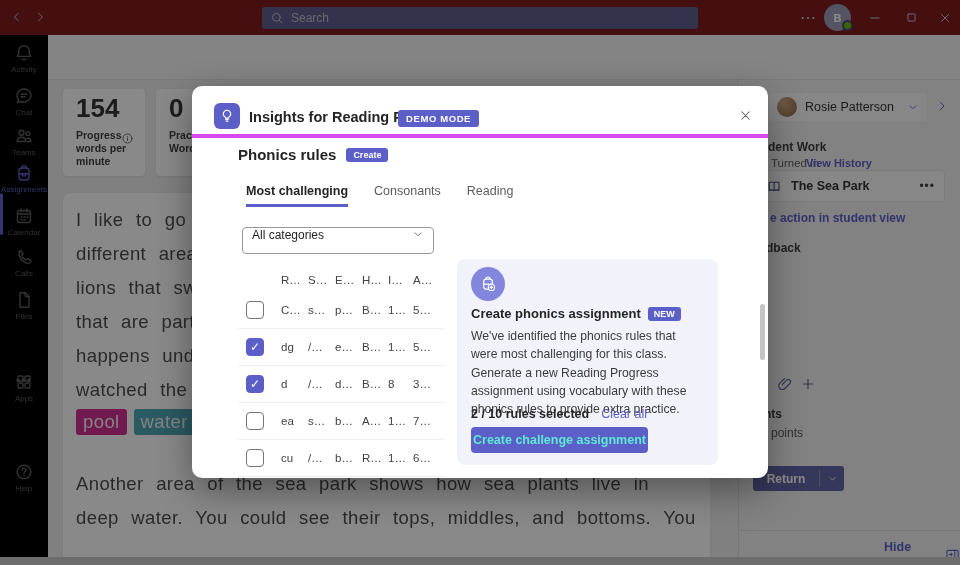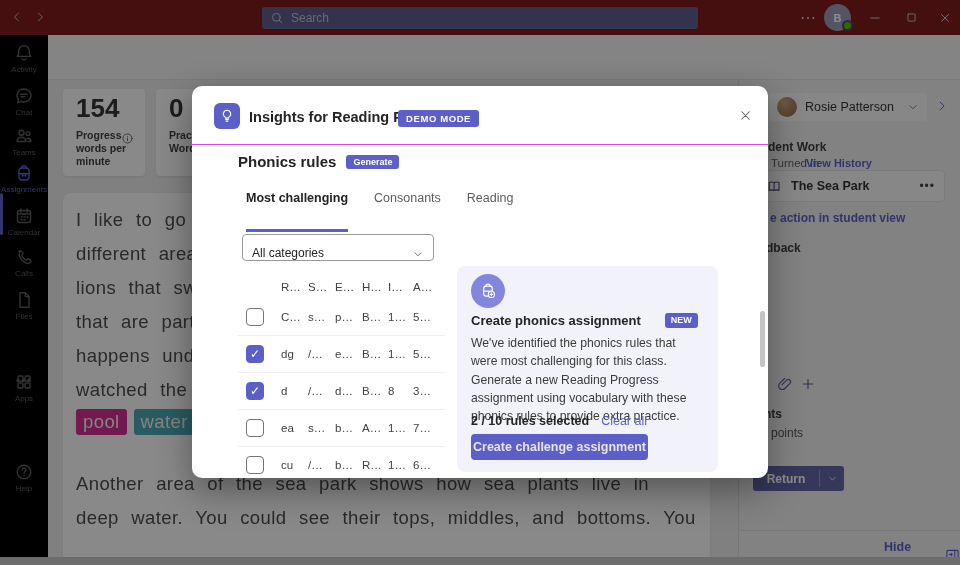--- a/index.html
+++ b/index.html
@@ -72,50 +72,50 @@
   
   #dim{position:absolute;inset:0;background:rgba(0,0,0,.45);z-index:10}
   #modal{position:absolute;left:192px;top:86px;width:576px;height:392px;background:#fff;border-radius:10px;
          box-shadow:0 12px 36px rgba(0,0,0,.38);z-index:20;overflow:hidden}
   #m-icon{position:absolute;left:22px;top:17px;width:26px;height:26px;border-radius:6px;background:#5b5fc7;
           display:flex;align-items:center;justify-content:center;color:#fff}
   #m-title{position:absolute;left:57px;top:23px;font-size:14.5px;font-weight:700;color:#242424}
   .pbadge{display:inline-block;background:#5b5fc7;color:#fff;font-weight:700;border-radius:3px}
   #m-mode{position:absolute;left:206px;top:24px;font-size:9.5px;letter-spacing:.6px;padding:3px 8px}
   #m-close{position:absolute;left:542px;top:18px;width:22px;height:22px;display:flex;align-items:center;justify-content:center;color:#5c5c5c;cursor:pointer}
-  #m-body{position:absolute;left:0;top:58px;width:576px;height:334px;border-top:1px solid #d946ef}
+  #m-body{position:absolute;left:0;top:48px;width:576px;height:334px;border-top:4px solid #d946ef}
   #m-sec{position:absolute;left:46px;top:8px;display:flex;align-items:center;gap:10px}
   #m-sec .h{font-size:15px;font-weight:700;color:#242424}
   #m-sec .pbadge{font-size:9px;padding:2px 7px}
   #m-tabs{position:absolute;left:54px;top:46px;display:flex;gap:26px;font-size:12.5px;color:#5c5c5c}
-  #m-tabs .tab{padding-bottom:24px;cursor:pointer}
+  #m-tabs .tab{padding-bottom:6px;cursor:pointer}
   #m-tabs .tab.on{color:#242424;font-weight:700;border-bottom:3px solid #5b5fc7}
   #m-dd{position:absolute;left:50px;top:89px;width:192px;height:27px;border:1px solid #999;border-radius:4px;
-        display:flex;align-items:flex-end;padding:0 9px;font-size:12px;color:#242424;cursor:pointer}
+        display:flex;align-items:flex-start;padding:0 9px;font-size:12px;color:#242424;cursor:pointer}
   #m-dd .v{flex:1}
   .thead{position:absolute;left:46px;top:130px;width:207px;height:24px;font-size:11.5px;color:#424242}
   .trow{position:absolute;left:46px;width:207px;height:37px;border-bottom:1px solid #efefef;font-size:11.5px;color:#424242}
   .tc{position:absolute;top:0;line-height:37px;white-space:nowrap}
   .thead .tc{line-height:24px}
   .cb{position:absolute;left:8px;top:9px;width:18px;height:18px;border:1px solid #757575;border-radius:4px;background:#fff;cursor:pointer}
   .cb.checked{background:#5b5fc7;border-color:#5b5fc7}
   .cb.checked::after{content:"✓";position:absolute;inset:0;color:#fff;font-size:12px;line-height:17px;text-align:center}
   .c1{left:43px}.c2{left:70px}.c3{left:97px}.c4{left:124px}.c5{left:150px}.c6{left:175px}
   #m-scroll{position:absolute;left:568px;top:166px;width:5px;height:56px;background:#c4c4c4;border-radius:3px}
   #m-card{position:absolute;left:265px;top:121px;width:261px;height:206px;background:#f2f2fb;border-radius:8px}
   #mc-circle{position:absolute;left:14px;top:8px;width:34px;height:34px;border-radius:50%;background:#8287dd;
              display:flex;align-items:center;justify-content:center;color:#fff}
-  #mc-titlerow{position:absolute;left:14px;top:47px;display:flex;gap:24px}
+  #mc-titlerow{position:absolute;left:14px;top:47px;display:flex;align-items:center;gap:7px}
   #mc-titlerow .h{font-size:13px;font-weight:700;color:#242424}
   #mc-titlerow .pbadge{font-size:9px;padding:2px 6px}
   #mc-body{position:absolute;left:14px;top:68px;width:233px;font-size:12.2px;line-height:1.5;color:#3b3b3b}
   #mc-selrow{position:absolute;left:14px;top:148px;display:flex;align-items:baseline;gap:12px;font-size:12.5px}
   #mc-selrow .sel{font-weight:700;color:#242424}
   #mc-selrow .clr{color:#5b5fc7;font-weight:400;cursor:pointer}
-  #mc-cta{position:absolute;left:14px;top:168px;width:177px;height:26px;background:#5b5fc7;color:#e5e5e5;border:none;
+  #mc-cta{position:absolute;left:14px;top:168px;width:177px;height:26px;background:#5b5fc7;color:#5eead4;border:none;
           border-radius:4px;font-size:12.5px;font-weight:700;cursor:pointer}
   #bottombar{position:absolute;left:0;top:557px;width:960px;height:8px;background:#c6c6c6;z-index:3}
   .small-gray{font-size:11.5px;color:#5f5f5f}
   .lbl-bold{font-size:12px;font-weight:700;color:#3d3d3d}
 </style>
 </head>
 <body>
 
 <div id="app">
 
@@ -386,21 +386,21 @@
     <span id="m-mode" class="pbadge">DEMO MODE</span>
     <div id="m-close">
       <svg width="15" height="15" viewBox="0 0 20 20">
           <path class="st" d="M5 5l10 10M15 5 5 15"></path>
         </svg>
     </div>
 
     <div id="m-body">
       <div id="m-sec">
         <span class="h">Phonics rules</span>
-        <span class="pbadge">Generate</span>
+        <span class="pbadge">Create</span>
       </div>
 
       <div id="m-tabs">
         <span class="tab on">Most challenging</span>
         <span class="tab">Consonants</span>
         <span class="tab">Reading</span>
       </div>
 
       <div id="m-dd">
         <span class="v">All categories</span>

